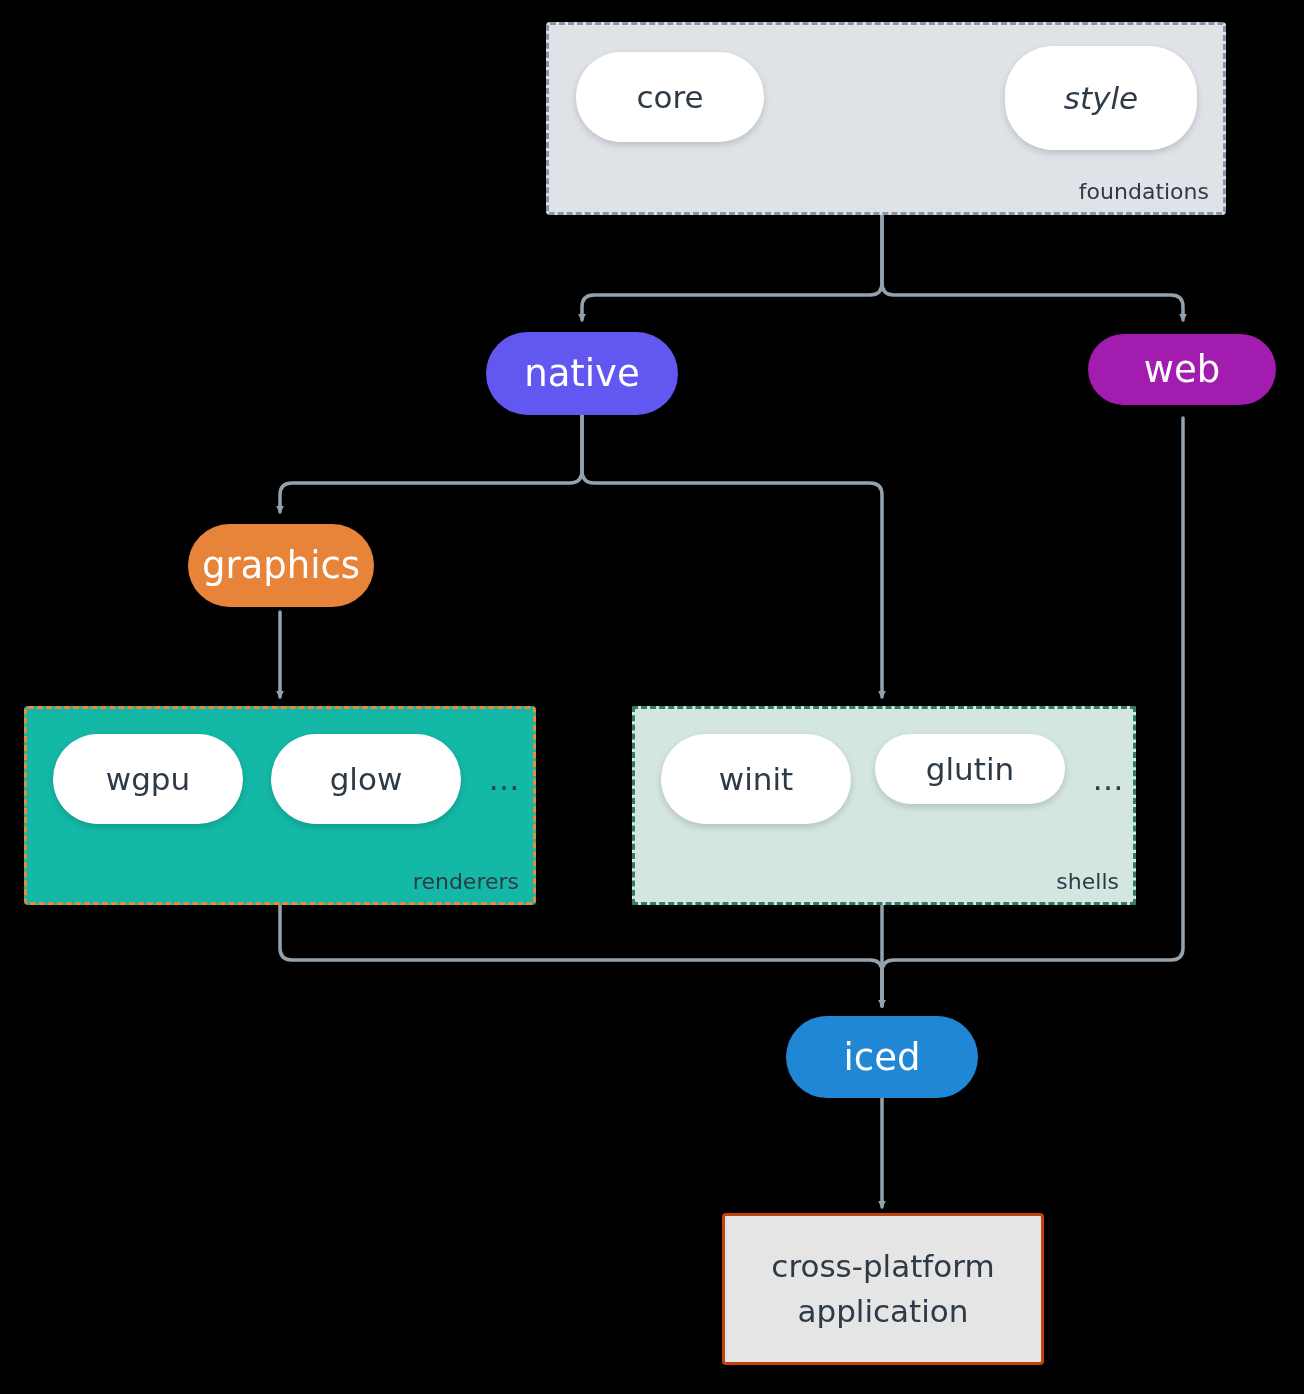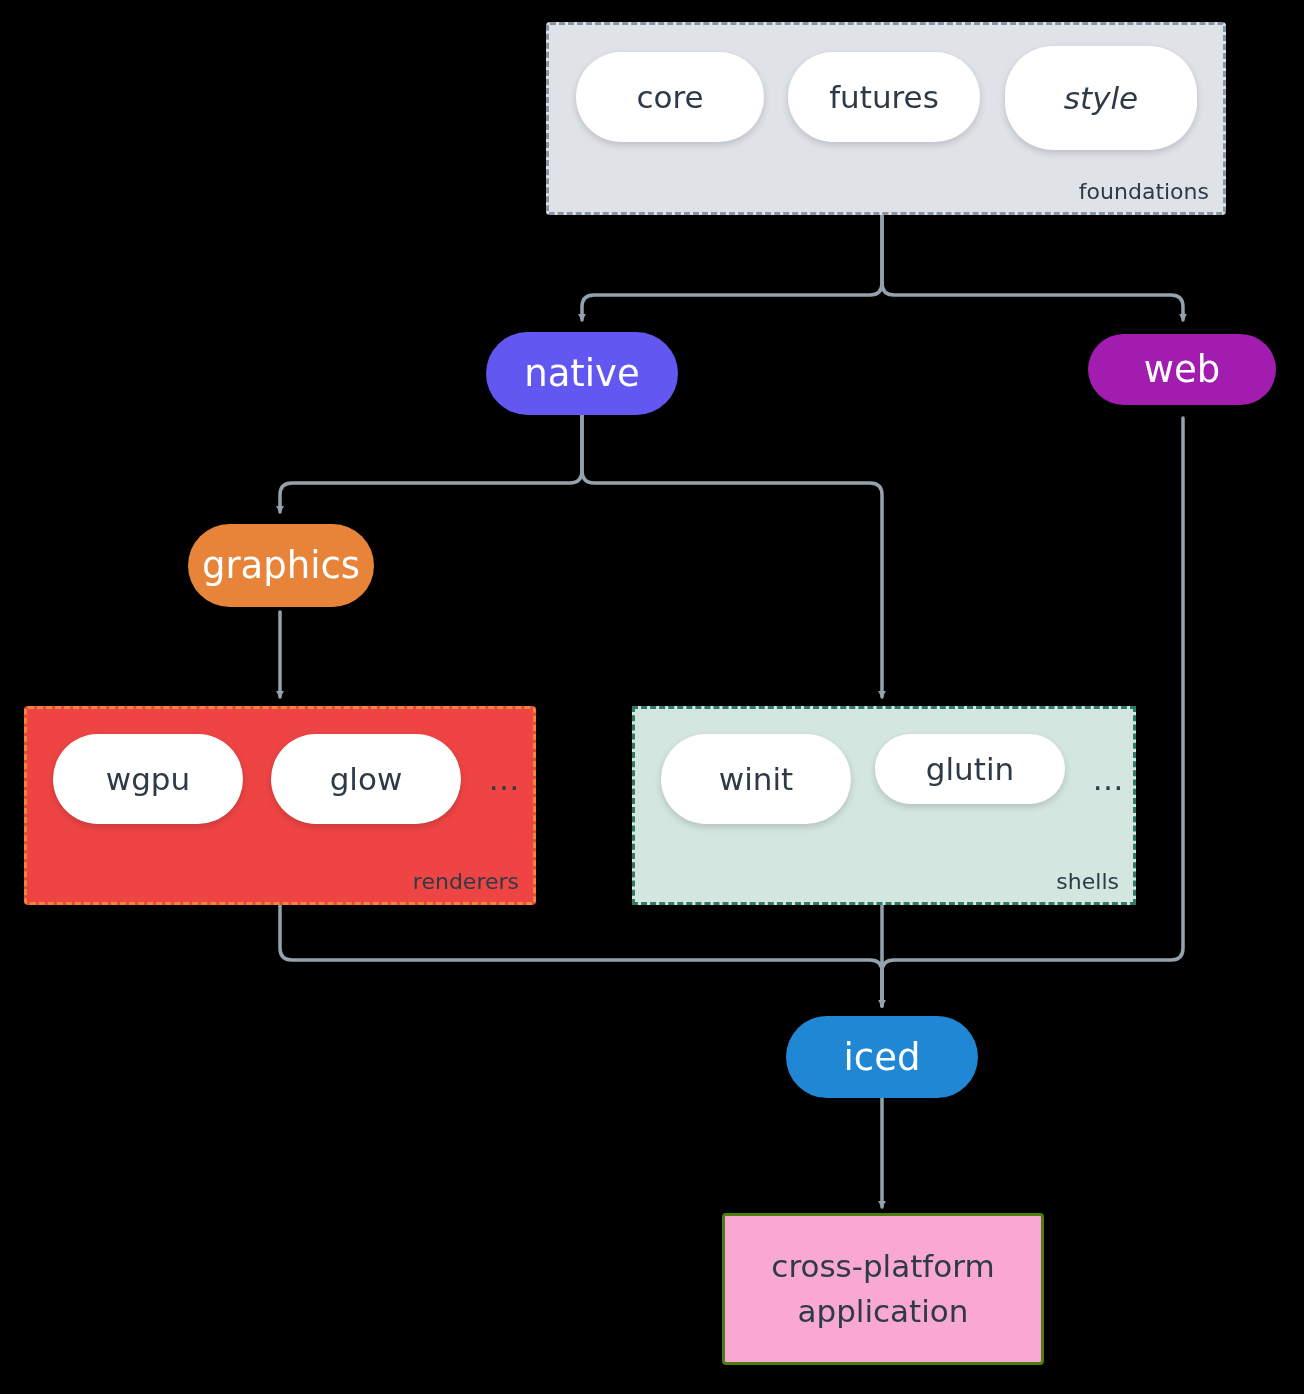--- a/index.html
+++ b/index.html
@@ -110,43 +110,40 @@
     <path d="M1183,418 L1183,948 Q1183,960 1171,960 L894,960 Q882,960 882,972 L882,1006" fill="none" stroke="#94a2ae" stroke-width="3.5" stroke-linecap="round"></path>
 
     <path d="M882,1098 L882,1207" fill="none" stroke="#94a2ae" stroke-width="3.5" stroke-linecap="round" marker-end="url(#arrowhead)"></path>
   </svg>
 
   <div class="group-box" style="left:546px; top:22px; width:680px; height:193px;
               background:#dfe3e8; border-color:#8795a6; border-radius:4px;">
     <div class="chip" style="left:27px; top:27px; width:188px; height:90px;">
       <span>core</span>
     </div>
-    <div class="chip" style="left:239px; top:27px; width:192px; height:90px;">
-      <span>futures</span>
-    </div>
     <div class="chip" style="left:456px; top:21px; width:192px; height:104px;font-style:italic;">
       <span>style</span>
     </div>
     <div class="group-label">foundations</div>
   </div>
 
   <div class="pill" style="left:486px; top:332px; width:192px; height:83px; background:#6257f0;">
     <span>native</span>
   </div>
 
   <div class="pill" style="left:1088px; top:334px; width:188px; height:71px; background:#a21caf;">
     <span>web</span>
   </div>
 
   <div class="pill" style="left:188px; top:524px; width:186px; height:83px; background:#e8833a;">
     <span>graphics</span>
   </div>
 
   <div class="group-box" style="left:24px; top:706px; width:512px; height:199px;
-              background:#ef4444; border-color:#ed8936; border-radius:4px;">
+              background:#14b8a6; border-color:#ed8936; border-radius:4px;">
     <div class="chip" style="left:26px; top:25px; width:190px; height:90px;">
       <span>wgpu</span>
     </div>
     <div class="chip" style="left:244px; top:25px; width:190px; height:90px;">
       <span>glow</span>
     </div>
     <div class="ellipsis" style="left:452px; top:25px; width:50px; height:90px;">…</div>
     <div class="group-label">renderers</div>
   </div>
 
@@ -160,20 +157,20 @@
     </div>
     <div class="ellipsis" style="left:448px; top:25px; width:50px; height:90px;">…</div>
     <div class="group-label">shells</div>
   </div>
 
   <div class="pill" style="left:786px; top:1016px; width:192px; height:82px; background:#2087d4;">
     <span>iced</span>
   </div>
 
   <div class="rect-node" style="left:722px; top:1213px; width:322px; height:152px;
-              background:#f9a8d4; border:3px solid #4d7c0f;">
+              background:#e5e5e5; border:3px solid #c2410c;">
     <div>
       <div>cross-platform</div>
       <div>application</div>
     </div>
   </div>
 
 </div>
 
 </body></html>

